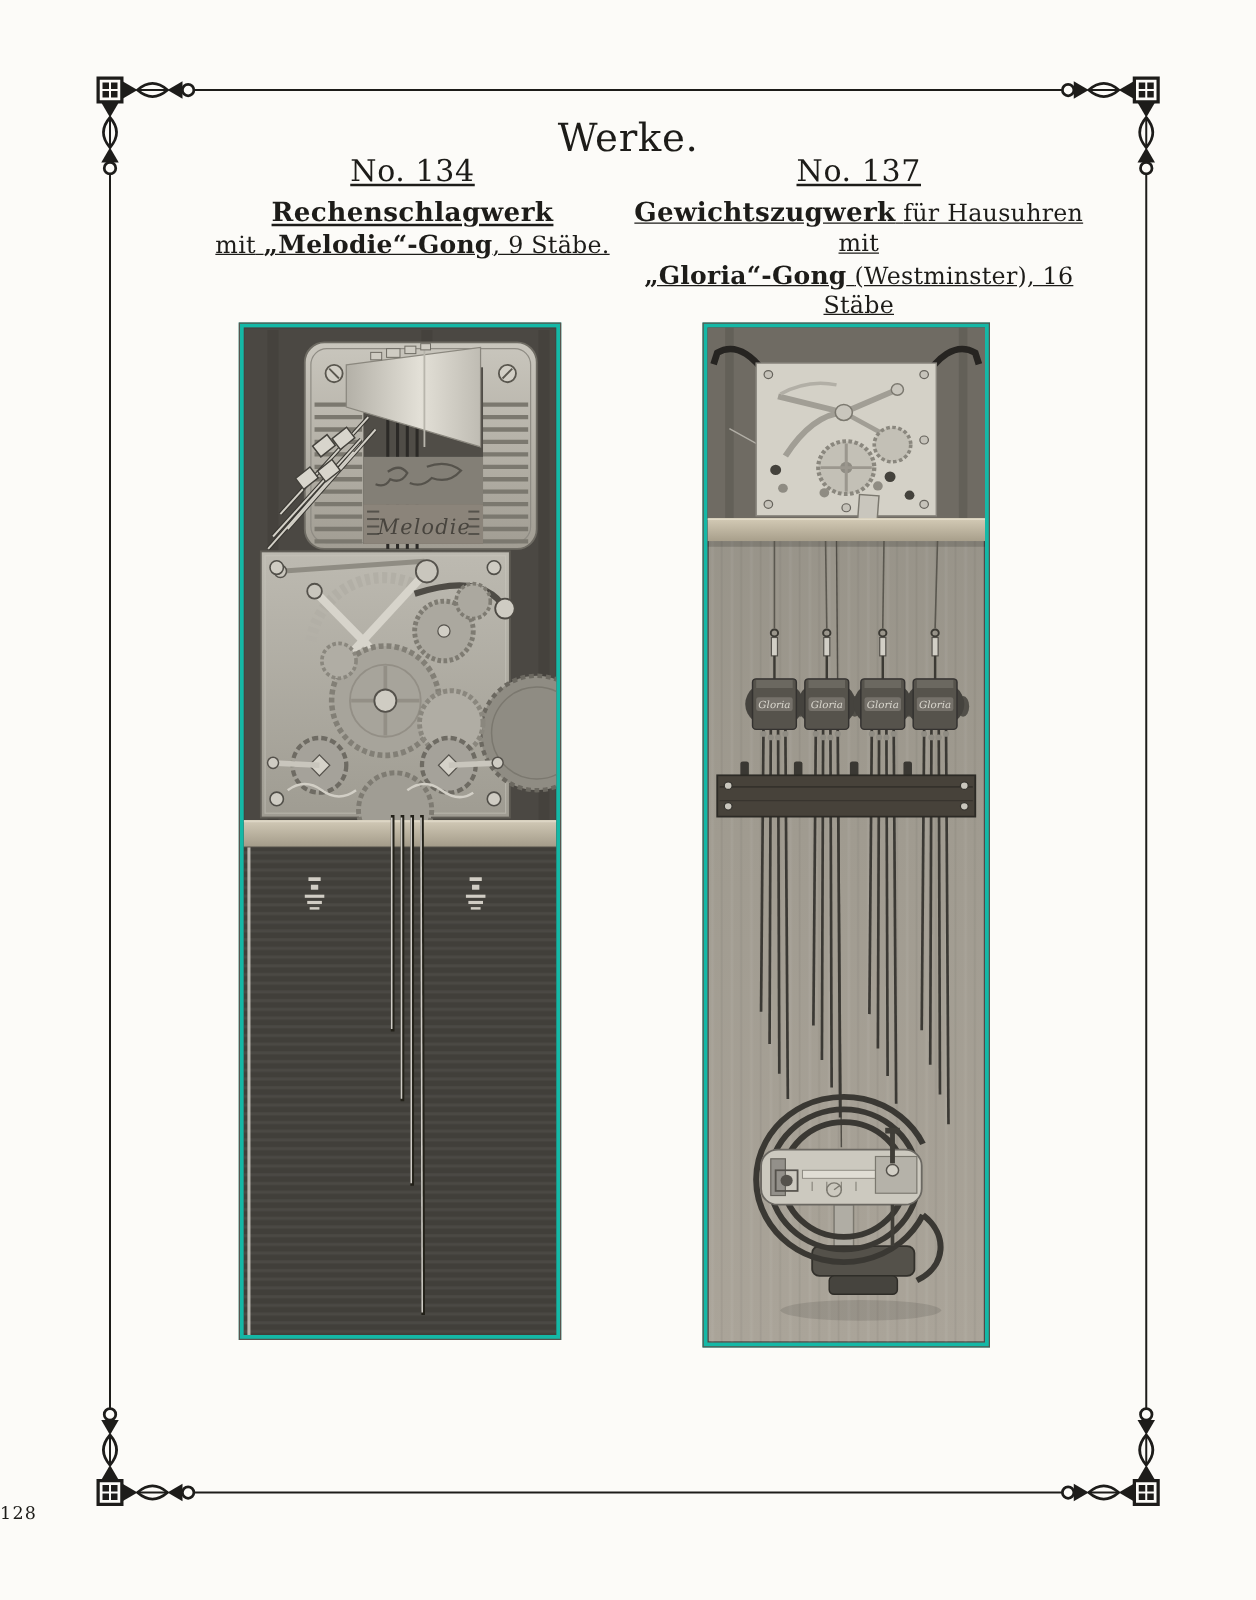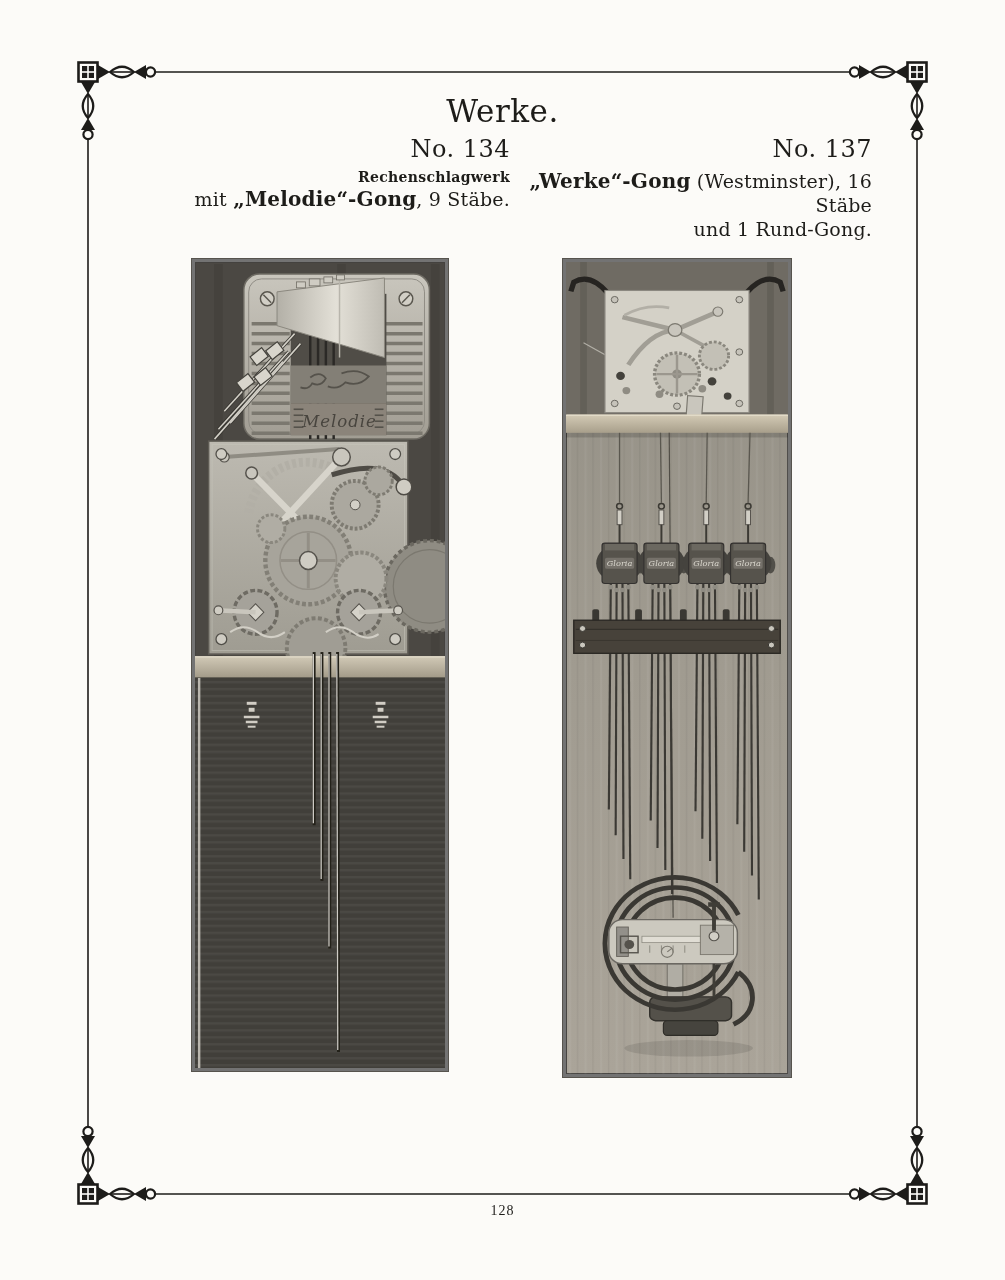--- a/index.html
+++ b/index.html
@@ -6,37 +6,37 @@
   .page {
     position:relative; width:1005px; height:1280px;
     background:#fcfbf8; overflow:hidden;
     font-family:"DejaVu Serif", serif; color:#1d1c19;
   }
   .border-svg { position:absolute; left:0; top:0; width:1005px; height:1280px; }
   .page-title {
     position:absolute; left:0; right:0; top:93px; margin:0;
     text-align:center; font-size:31px; font-weight:normal; letter-spacing:0.5px;
   }
-  .col-header { position:absolute; top:134px; text-align:right; line-height:1.25; }
+  .col-header { position:absolute; top:122px; text-align:center; line-height:1.25;text-decoration:underline; }
   .col-header.left  { left:150px; width:360px; }
   .col-header.right { left:492px; width:370px;margin-left:10px; }
   .item-no   { font-size:24px; letter-spacing:0.5px; margin-bottom:5px; }
   .item-line { font-size:19px; letter-spacing:0.2px; }
-  .item-name { font-size:14px; font-weight:bold; letter-spacing:0.3px; }
+  .item-name { font-size:21px; font-weight:bold; letter-spacing:0.3px; }
   .b { font-weight:bold; font-size:20px; }
   .photo {
     position:absolute; box-sizing:border-box;
-    background:#737373; border:1px solid #57544e; padding:3px;
+    background:#14b8a6; border:1px solid #57544e; padding:3px;
   }
   .photo svg { display:block; width:100%; height:100%; }
   .photo-left  { left:191px; top:258px; width:258px; height:814px; }
   .photo-right { left:562px; top:258px; width:230px; height:820px; }
   .page-number {
     position:absolute; left:0; right:0; top:1203px;
-    text-align:center; font-size:14px; letter-spacing:1px;font-family:Liberation Serif, serif;
+    text-align:left; font-size:14px; letter-spacing:1px;
   }
 </style>
 </head>
 <body>
 
 <div class="page">
 
   <svg class="border-svg" viewBox="0 0 1005 1280">
     <defs>
       <g id="arm" stroke="#1d1c1a">
@@ -79,21 +79,22 @@
   <h1 class="page-title">Werke.</h1>
 
   <div class="col-header left">
     <div class="item-no">No. 134</div>
     <div class="item-name">Rechenschlagwerk</div>
     <div class="item-line"><span>mit</span> <span class="b">„Melodie“-Gong</span><span>, 9 Stäbe.</span></div>
   </div>
 
   <div class="col-header right">
     <div class="item-no">No. 137</div>
-    <div class="item-line"><span class="b">„Werke“-Gong</span> <span>(Westminster), 16 Stäbe</span></div>
+    <div class="item-line"><span class="b" style="font-size:21px">Gewichtszugwerk</span> <span>für Hausuhren mit</span></div>
+    <div class="item-line"><span class="b">„Gloria“-Gong</span> <span>(Westminster), 16 Stäbe</span></div>
     <div class="item-line">und 1 Rund-Gong.</div>
   </div>
 
   <figure class="photo photo-left" style="margin:0">
   <svg viewBox="0 0 256 810" preserveAspectRatio="none">
     <defs>
       <linearGradient id="lp-plate" x1="0" y1="0" x2="0" y2="1">
         <stop offset="0" stop-color="#c9c6bd"></stop>
             <stop offset="1" stop-color="#a19d93"></stop>
       </linearGradient>

